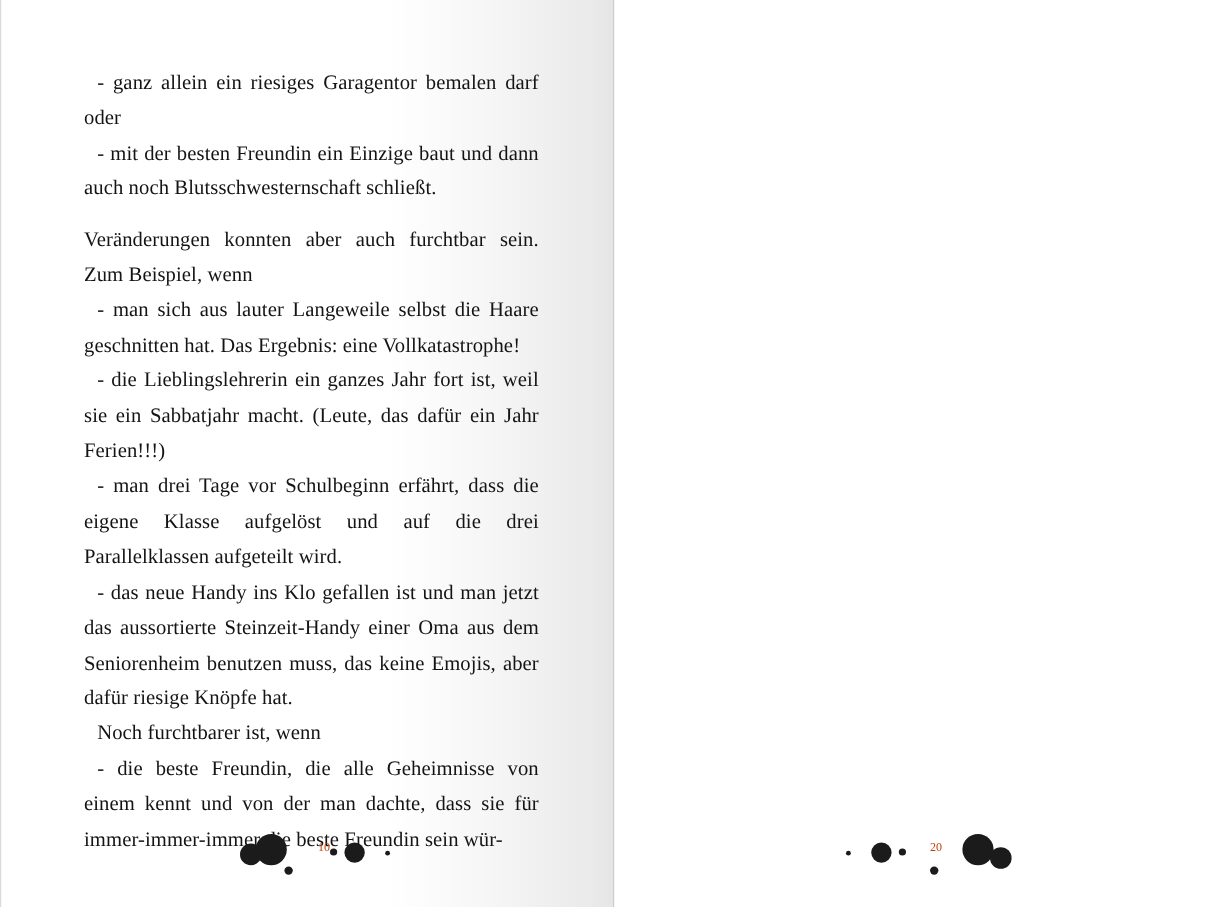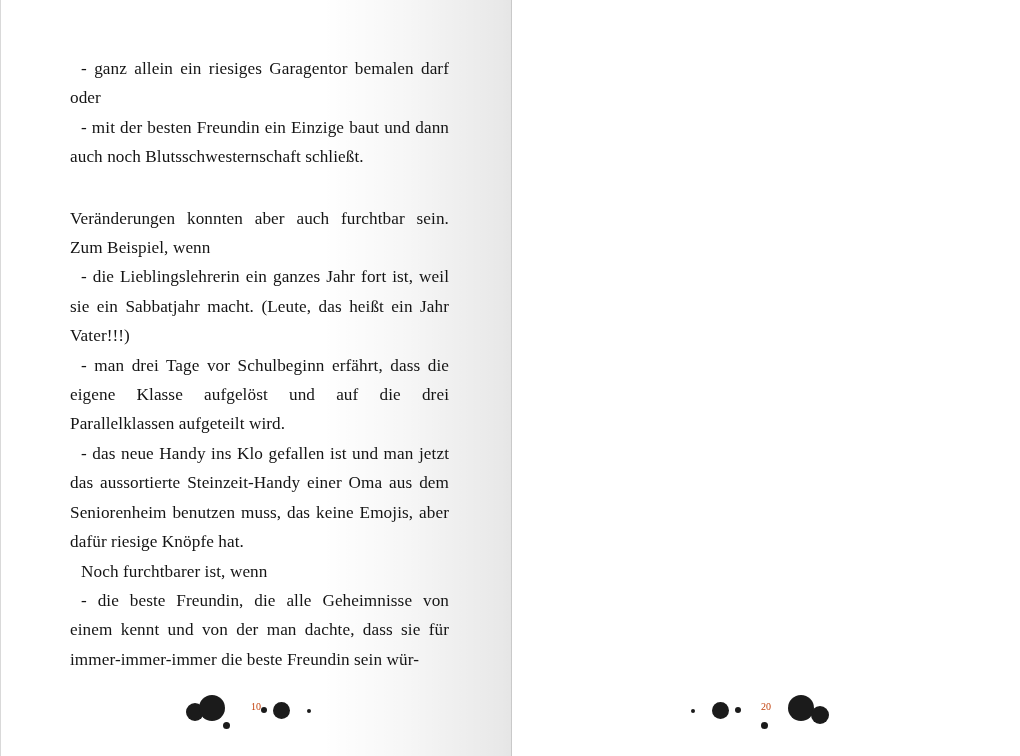--- a/index.html
+++ b/index.html
@@ -5,21 +5,21 @@
   html,body{margin:0;padding:0;}
   body{
     width:1020px;height:756px;
     background:#ffffff;
     font-family:"Liberation Serif","DejaVu Serif",serif;
     overflow:hidden;
     position:relative;
   }
   .spread{position:absolute;inset:0;display:flex;}
   
-  .page{position:relative;height:756px;box-sizing:border-box;}
+  .page{position:relative;height:756px;box-sizing:border-box;padding-left:14px;}
   .page-left{width:512px;background:#ffffff;}
   .page-right{width:508px;background:#ffffff;}
   
   .gutter-shade{
     position:absolute;top:0;right:0;width:190px;height:100%;
     background:linear-gradient(to right,rgba(0,0,0,0) 0%,rgba(0,0,0,0.035) 45%,rgba(0,0,0,0.085) 92%,rgba(0,0,0,0.10) 100%);
     pointer-events:none;
   }
   .edge-line{
     position:absolute;top:0;left:0;width:1px;height:100%;
@@ -35,21 +35,21 @@
     font-size:17.2px;
     line-height:29.4px;
     color:#141414;
     text-align:justify;
     text-justify:inter-word;
     -webkit-hyphens:none;hyphens:none;
     letter-spacing:.005em;
   }
   .col-left{left:70px;top:54px;width:379px;}
   .col p{margin:0;}
-  .col p.blank-before{margin-top:32px;}
+  .col p.blank-before{margin-top:13px;}
   .ind{display:block;text-indent:11px;}
   
   .folio{
     position:absolute;bottom:0;height:64px;width:100%;
   }
   .folio-inner{
     position:relative;width:190px;height:44px;margin:0 auto;
   }
   .folio-num{
     position:absolute;left:50%;top:9px;transform:translateX(-50%);
@@ -84,21 +84,24 @@
 
     <div class="col col-left">
       <p>
           <span class="ind">- ganz allein ein riesiges Garagentor bemalen darf oder</span>
         </p>
       <p>
           <span class="ind">- mit der besten Freundin ein Einzige baut und dann auch noch Blutsschwesternschaft schließt.</span>
         </p>
       <p class="blank-before">Veränderungen konnten aber auch furchtbar sein. Zum Beispiel, wenn</p>
       <p>
-          <span class="ind">- die Lieblingslehrerin ein ganzes Jahr fort ist, weil sie ein Sabbatjahr macht. (Leute, das heißt ein Jahr Vater!!!)</span>
+          <span class="ind">- man sich aus lauter Langeweile selbst die Haare geschnitten hat. Das Ergebnis: eine Vollkatastrophe!</span>
+        </p>
+      <p>
+          <span class="ind">- die Lieblingslehrerin ein ganzes Jahr fort ist, weil sie ein Sabbatjahr macht. (Leute, das dafür ein Jahr Ferien!!!)</span>
         </p>
       <p>
           <span class="ind">- man drei Tage vor Schulbeginn erfährt, dass die eigene Klasse aufgelöst und auf die drei Parallelklassen aufgeteilt wird.</span>
         </p>
       <p>
           <span class="ind">- das neue Handy ins Klo gefallen ist und man jetzt das aussortierte Steinzeit-Handy einer Oma aus dem Seniorenheim benutzen muss, das keine Emojis, aber dafür riesige Knöpfe hat.</span>
         </p>
       <p>
           <span class="ind">Noch furchtbarer ist, wenn</span>
         </p>

